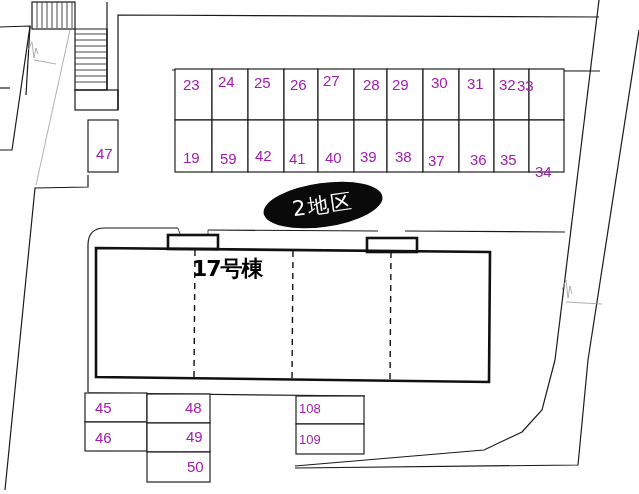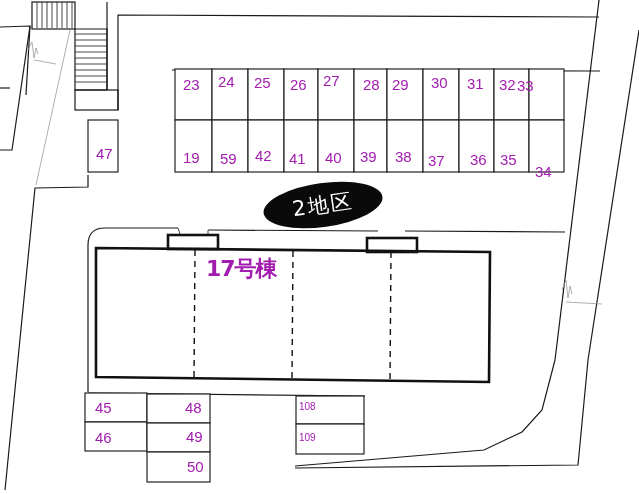--- a/index.html
+++ b/index.html
@@ -5,31 +5,31 @@
     html, body { margin: 0; padding: 0; background: #ffffff; }
     body { width: 639px; height: 494px; overflow: hidden; position: relative; font-family: "Liberation Sans", "DejaVu Sans", sans-serif; }
     #map { position: absolute; left: 0; top: 0; width: 639px; height: 494px; }
     .ln { stroke: #1a1a1a; stroke-width: 1.2; fill: none; }
     .thin { stroke: #333; stroke-width: 0.9; fill: none; }
     .gray { stroke: #9a9a9a; stroke-width: 0.8; fill: none; }
     .bld { stroke: #111; stroke-width: 2.6; fill: none; }
     .dash { stroke: #111; stroke-width: 1.4; stroke-dasharray: 6 5; fill: none; }
     .slot { stroke: #222; stroke-width: 1.2; fill: #fff; }
     .num { position: absolute; font-size: 15px; color: #a21caf; line-height: 1; white-space: nowrap; }
-    .num.small { font-size: 10px; }
+    .num.small { font-size: 13px; }
     .district {
       position: absolute; left: 263px; top: 183px; width: 120px; height: 44px;
       background: #0a0a0a; border-radius: 50%;
       transform: rotate(-8deg);
       color: #fff; font-size: 21px; font-family: "DejaVu Sans", sans-serif;
       display: flex; align-items: center; justify-content: center; letter-spacing: 2px;
     }
     .building-label {
-      position: absolute; left: 206px; top: 254px;
-      font-size: 22px; font-weight: bold; color: #a21caf; font-family: "DejaVu Sans", sans-serif;
+      position: absolute; left: 192px; top: 254px;
+      font-size: 22px; font-weight: bold; color: #000000; font-family: "DejaVu Sans", sans-serif;
       letter-spacing: -1px;
     }
   </style>
 </head>
 <body>
 
 <svg id="map" viewBox="0 0 639 494" xmlns="http://www.w3.org/2000/svg">
 
   <g>
     <polyline class="ln" points="0,27 30,26 12,150 0,150"></polyline>

